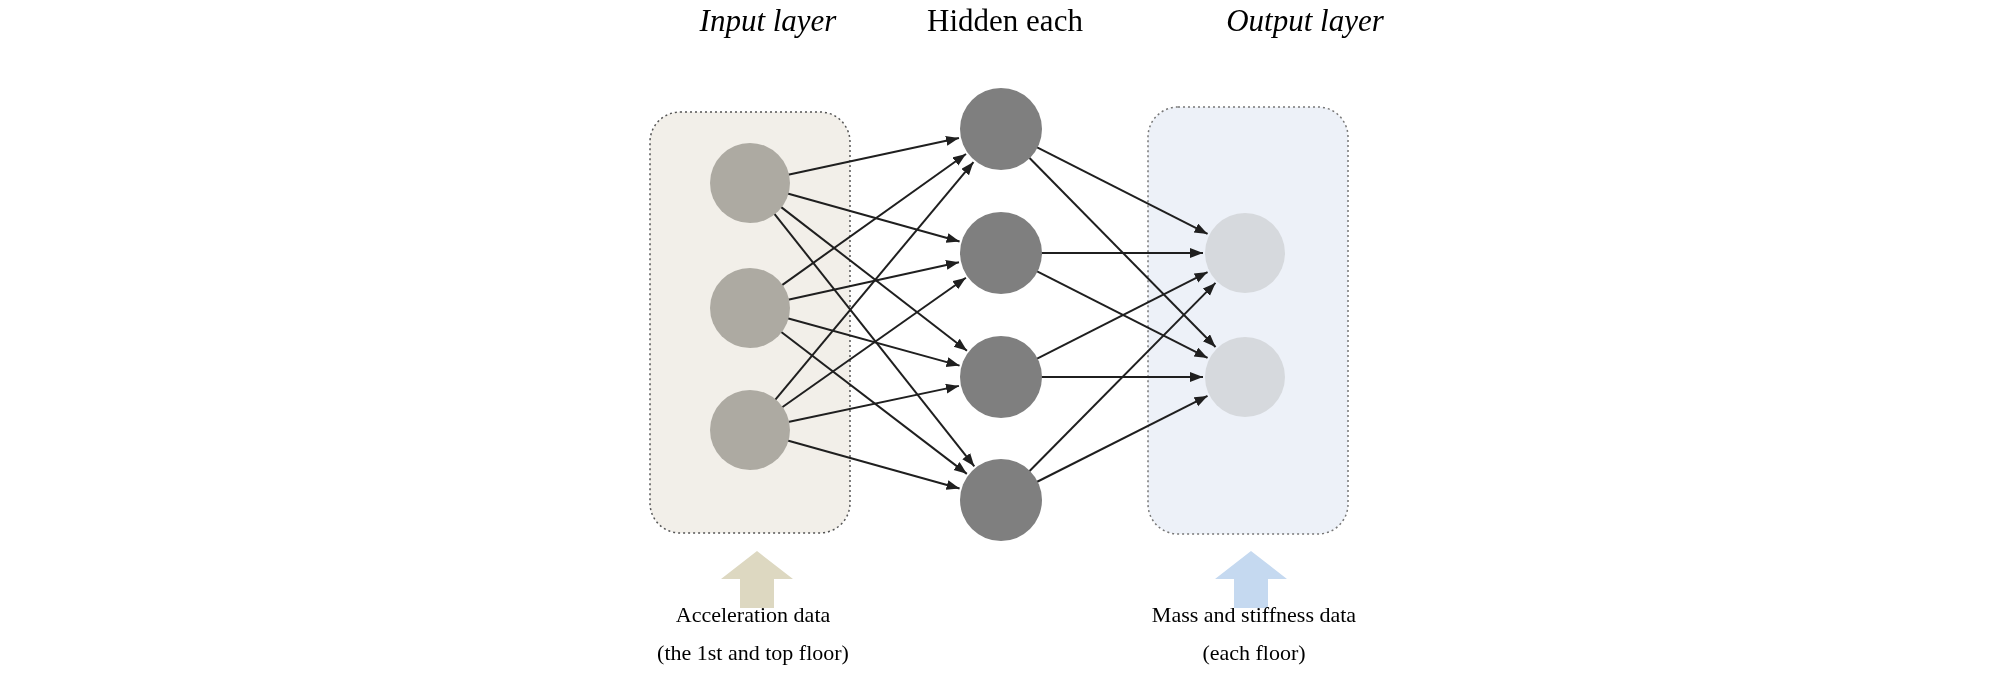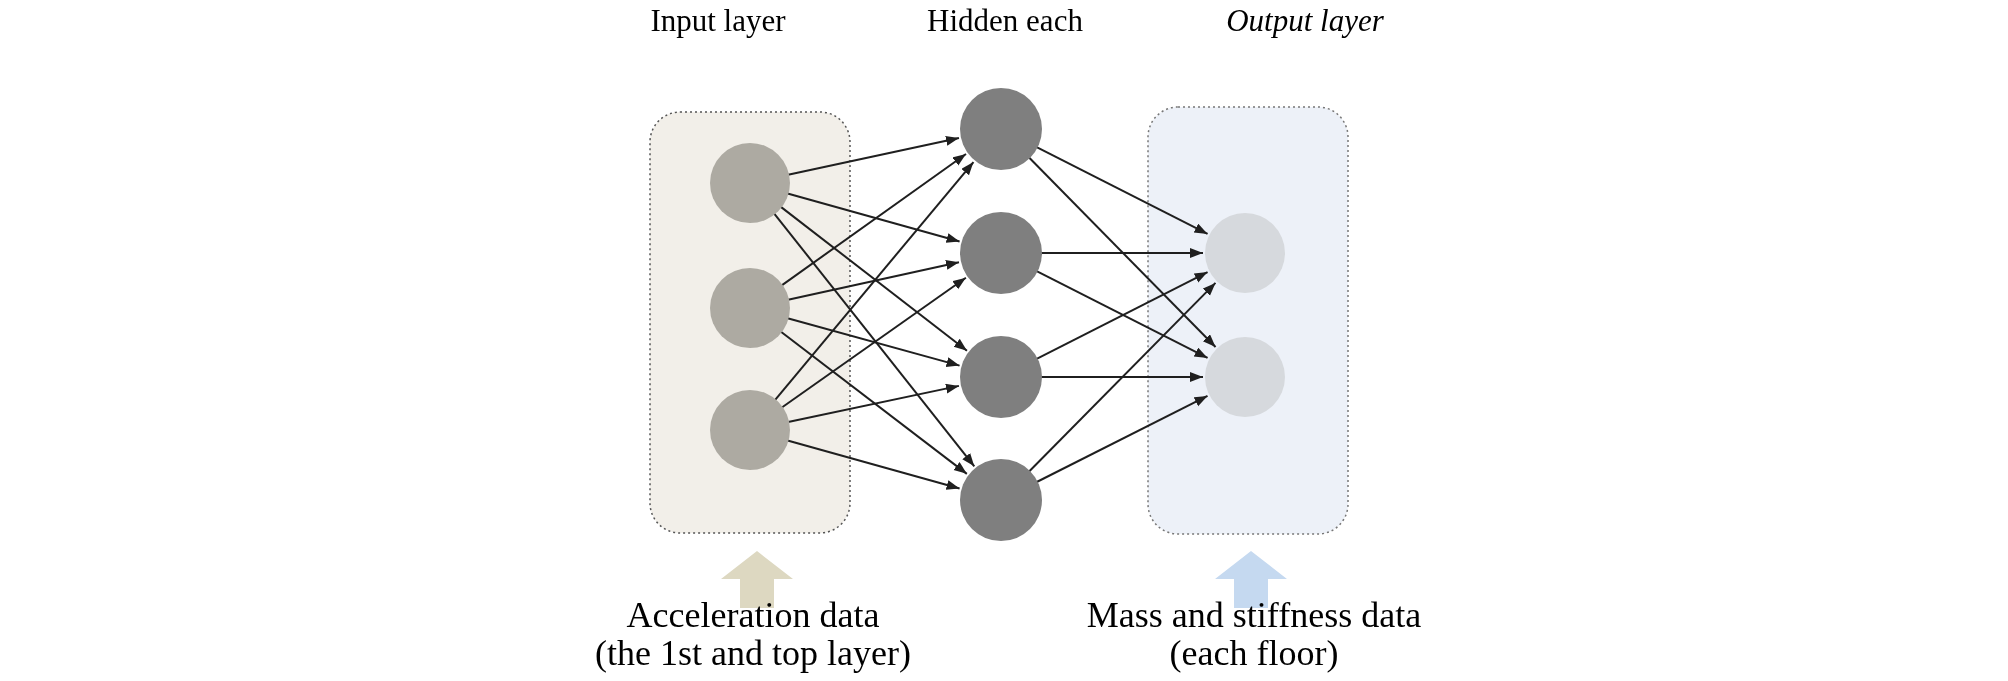--- a/index.html
+++ b/index.html
@@ -25,29 +25,29 @@
   }
   .layer-title {
     position: absolute;
     top: 4px;
     transform: translateX(-50%);
     font-size: 31px;
     line-height: 34px;
     white-space: nowrap;
     color: #000000;
   }
-  .title-input  { left: 718px;  }
+  .title-input  { left: 768px; font-style: italic;  }
   .title-hidden { left: 1005px; }
   .title-output { left: 1305px; font-style: italic; }
   .caption {
     position: absolute;
     top: 596px;
     transform: translateX(-50%);
     text-align: center;
-    font-size: 36px;
+    font-size: 22px;
     line-height: 38px;
     white-space: nowrap;
     color: #000000;
   }
   .caption-input  { left: 753px;  }
   .caption-output { left: 1254px; }
 </style>
 </head>
 <body>
 
@@ -95,21 +95,21 @@
     </svg>
 
   <div class="layer-title title-input">Input layer</div>
 
   <div class="layer-title title-hidden">Hidden each</div>
 
   <div class="layer-title title-output">Output layer</div>
 
   <div class="caption caption-input">
     <div>Acceleration data</div>
-    <div>(the 1st and top layer)</div>
+    <div>(the 1st and top floor)</div>
   </div>
 
   <div class="caption caption-output">
     <div>Mass and stiffness data</div>
     <div>(each floor)</div>
   </div>
 
 </div>
 
 </body></html>

